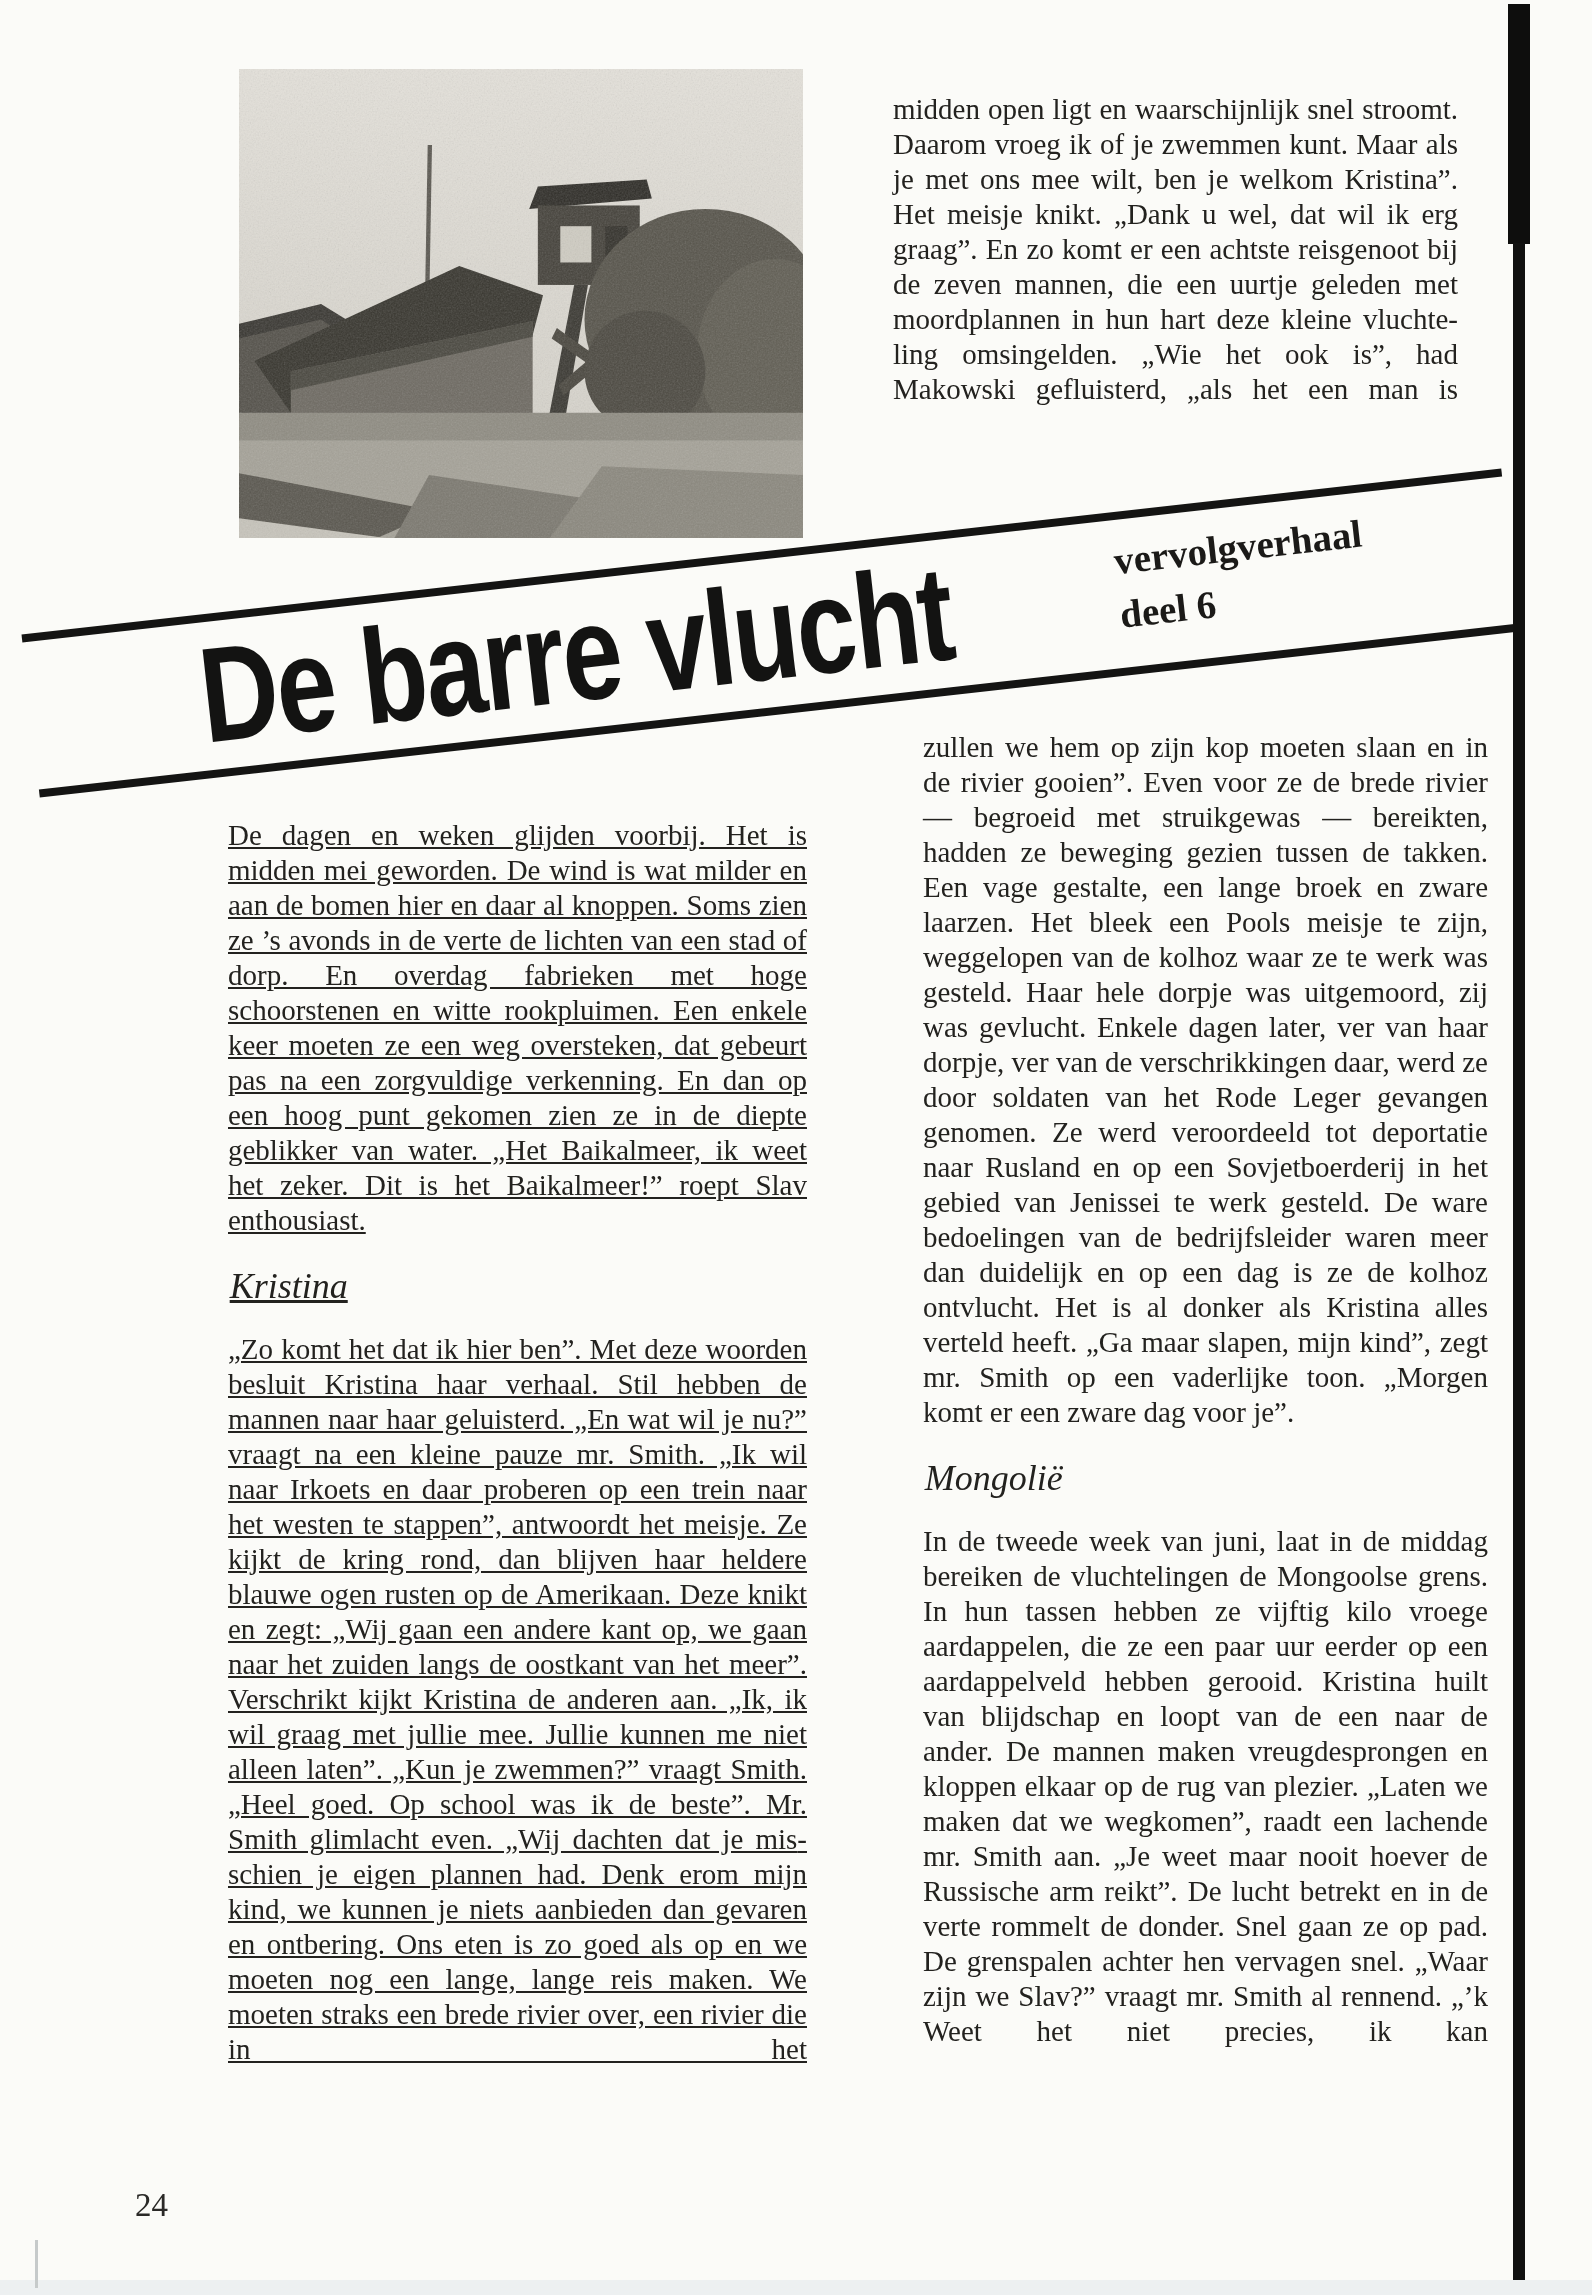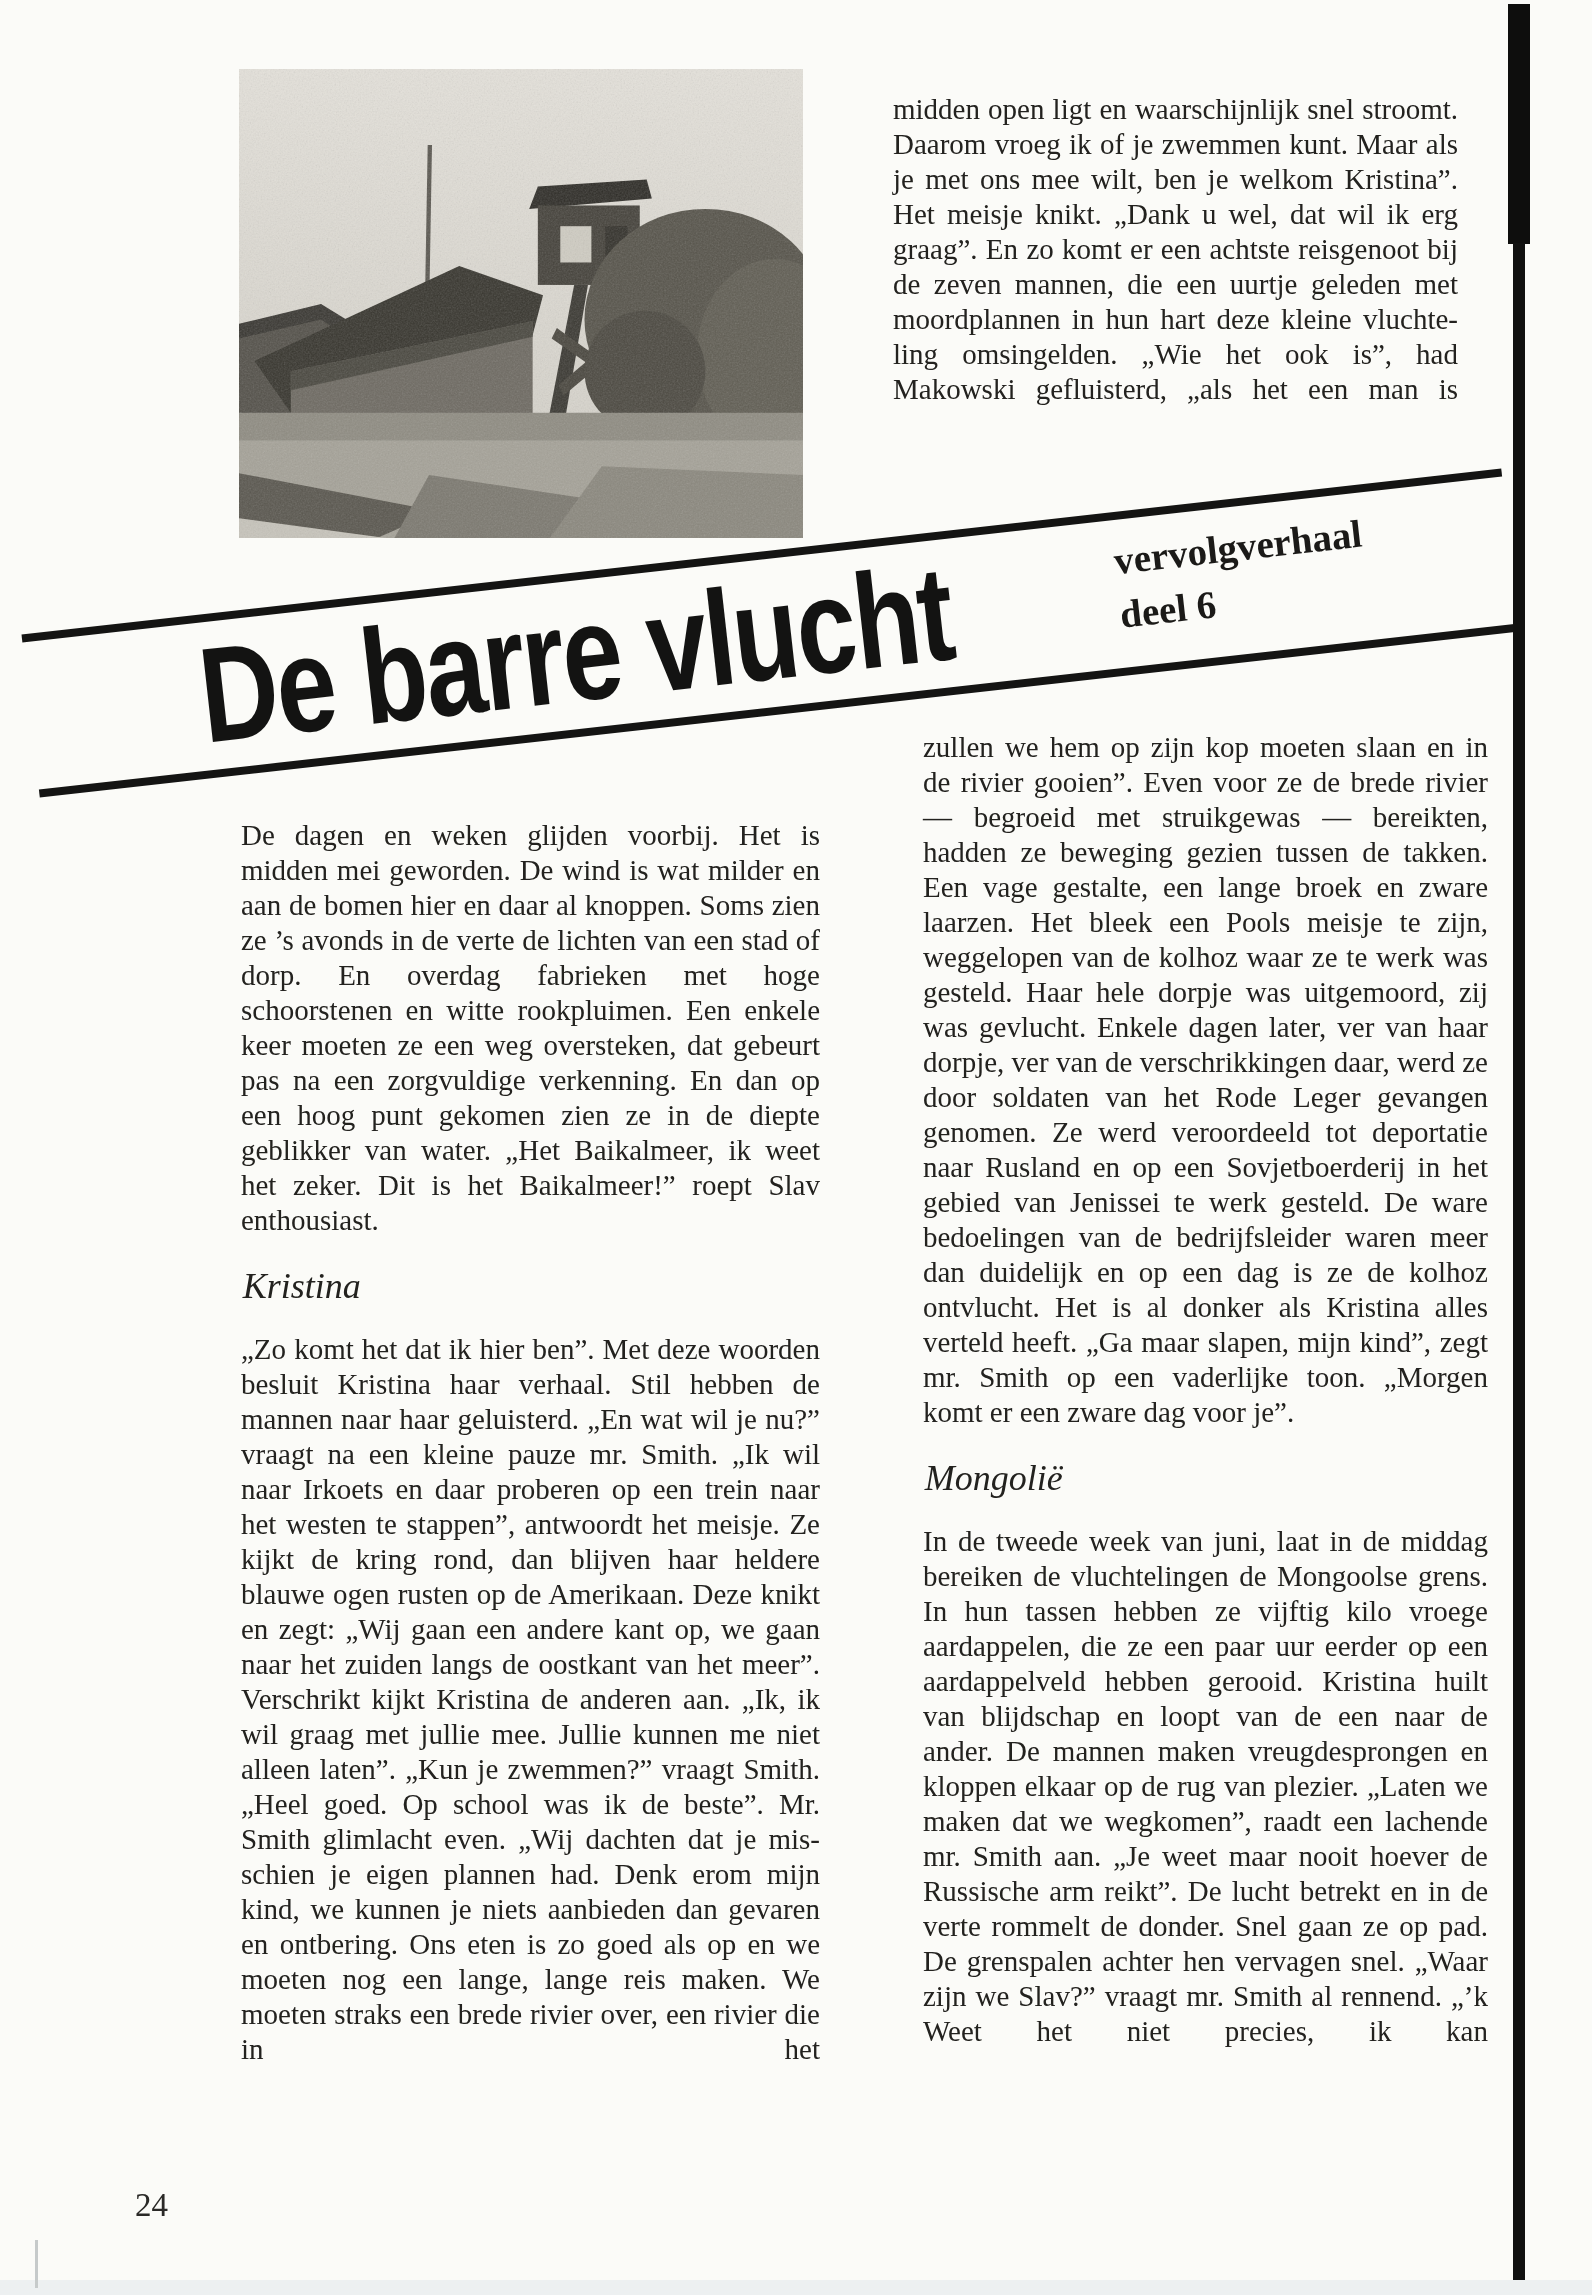--- a/index.html
+++ b/index.html
@@ -10,21 +10,21 @@
   }
   .abs{position:absolute;}
   
   .textcol{
     font-size:29px;line-height:35px;text-align:justify;
     color:#23221f;
   }
   .textcol p{margin:0;hyphens:manual;}
   .textcol p.cont{text-align-last:justify;margin-top:28px;}
   .col-right-top{left:893px;top:64px;width:565px;}
-  .col-left{left:241px;top:818px;width:579px;}
+  .col-left{left:228px;top:818px;width:579px;text-decoration:underline;}
   .col-right{left:923px;top:730px;width:565px;}
   .story-heading{
     font-style:italic;font-size:36px;line-height:35px;
     margin:31px 0 15.5px 1.7px;text-align:left;
   }
   
   .photo{left:239px;top:69px;width:564px;height:469px;}
   .photo svg{display:block;width:100%;height:100%;}
   
   .banner{

